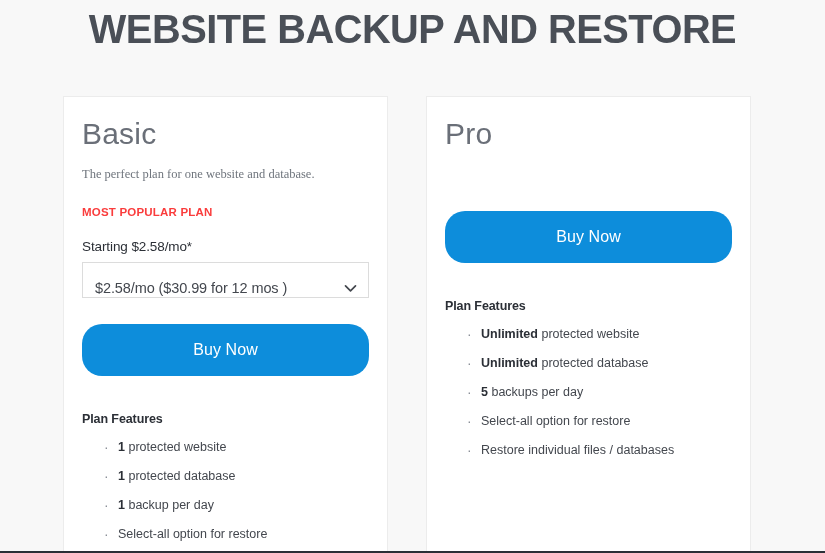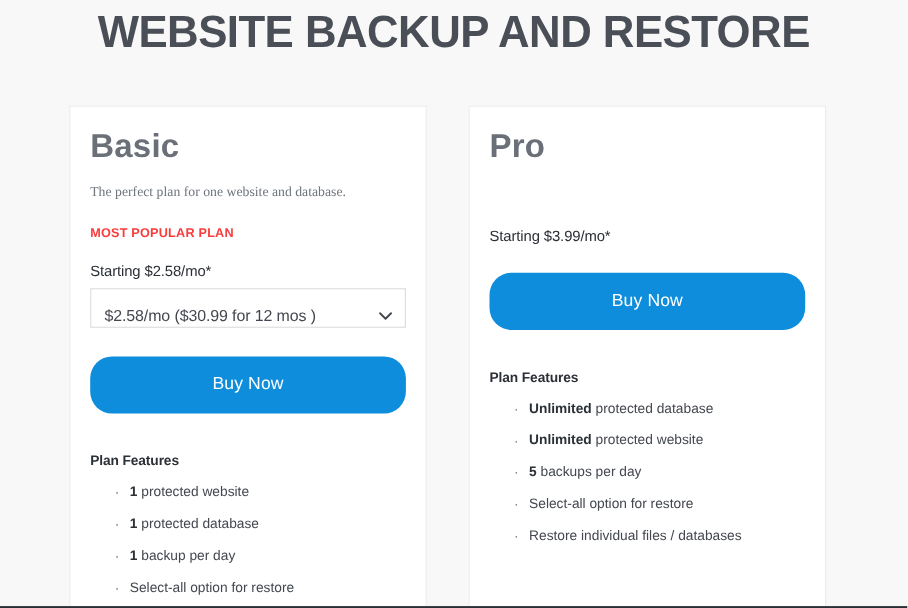--- a/index.html
+++ b/index.html
@@ -38,21 +38,21 @@
     background: #ffffff;
     border: 1px solid #ececec;
     box-sizing: border-box;
     padding: 0 18px;
     height: 460px;
     position: relative;
     overflow: hidden;
   }
   .plan-name {
     font-size: 30px;
-    font-weight: 700;
+    font-weight: 400;
     color: #6a6f78;
     margin: 20px 0 0 0;
     line-height: 1.1;
     letter-spacing: 0.2px;
   }
   .plan-desc {
     font-size: 12.5px;
     color: #6f757d;
     margin: 16px 0 0 0;
     line-height: 1.3;
@@ -186,26 +186,25 @@
       <li><b></b><span>Select-all option for restore</span></li>
       <li><b></b><span>Restore individual files / databases</span></li>
     </ul>
   </div>
 
   <div class="card">
     <div class="plan-name">Pro</div>
     <div class="badge-slot">
       <span class="badge"></span>
     </div>
-    <div class="starting">Starting $3.99/mo*</div>
     <button class="buy-btn">Buy Now</button>
     <div class="features-title">Plan Features</div>
     <ul class="features-list">
+      <li><b>Unlimited</b><span> protected website</span></li>
       <li><b>Unlimited</b><span> protected database</span></li>
-      <li><b>Unlimited</b><span> protected website</span></li>
       <li><b>5</b><span> backups per day</span></li>
       <li><b></b><span>Select-all option for restore</span></li>
       <li><b></b><span>Restore individual files / databases</span></li>
     </ul>
   </div>
 
 </div>
 
 <div class="bottom-rule"></div>
 

